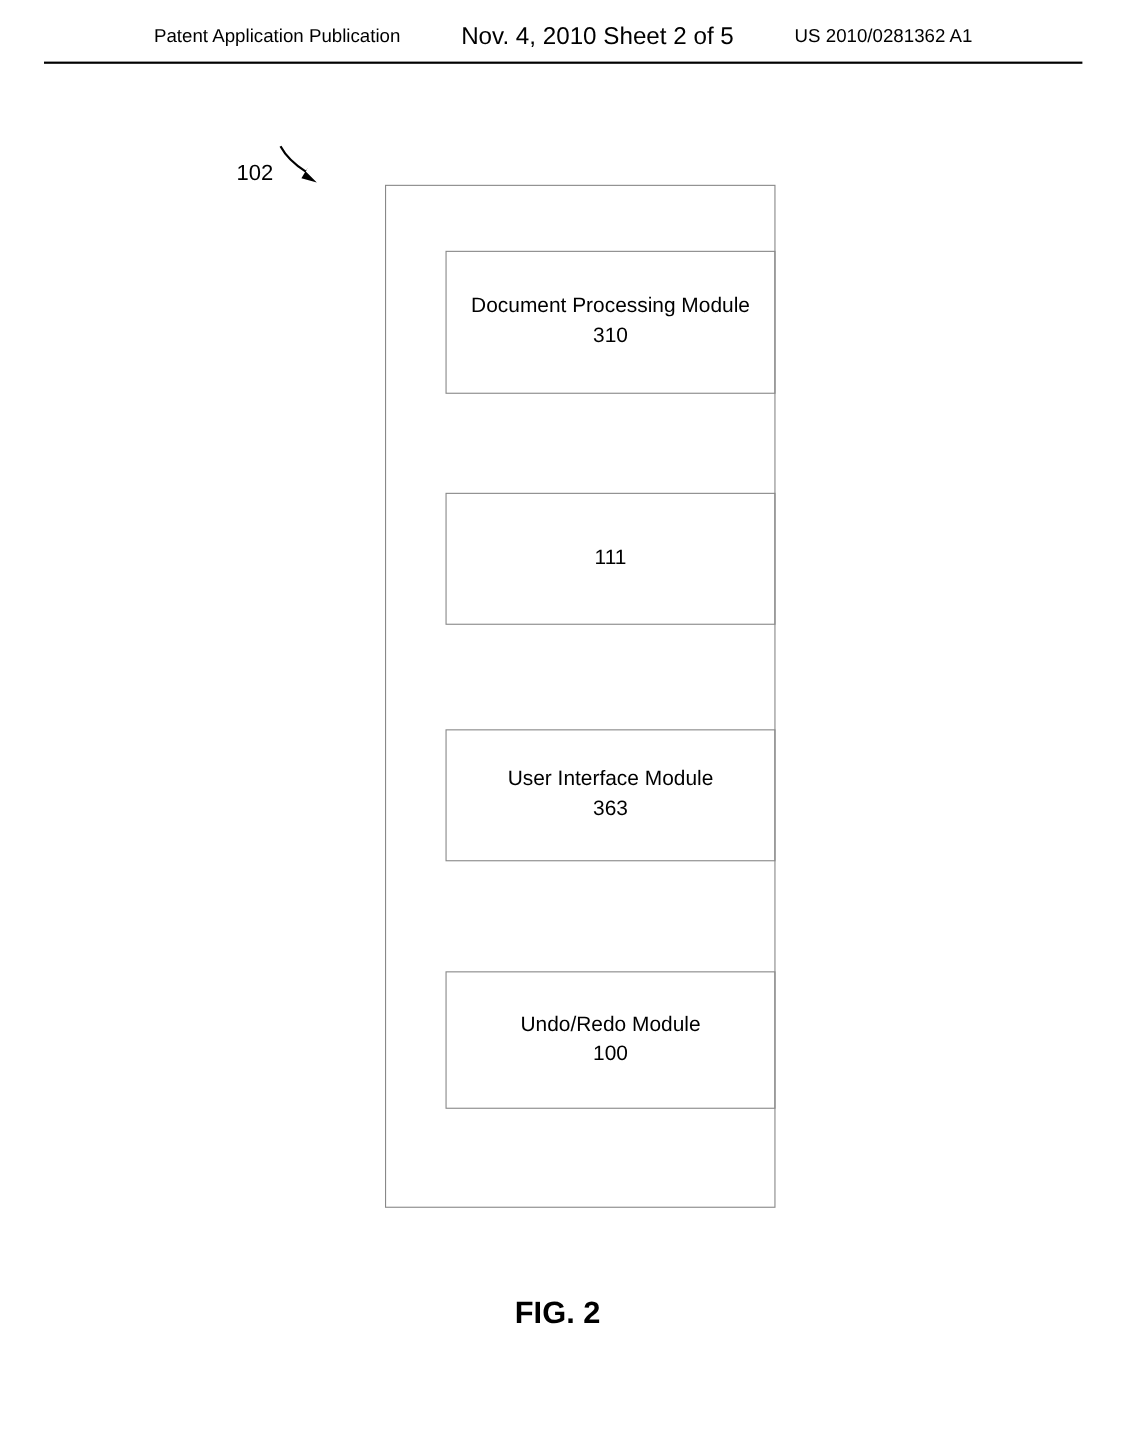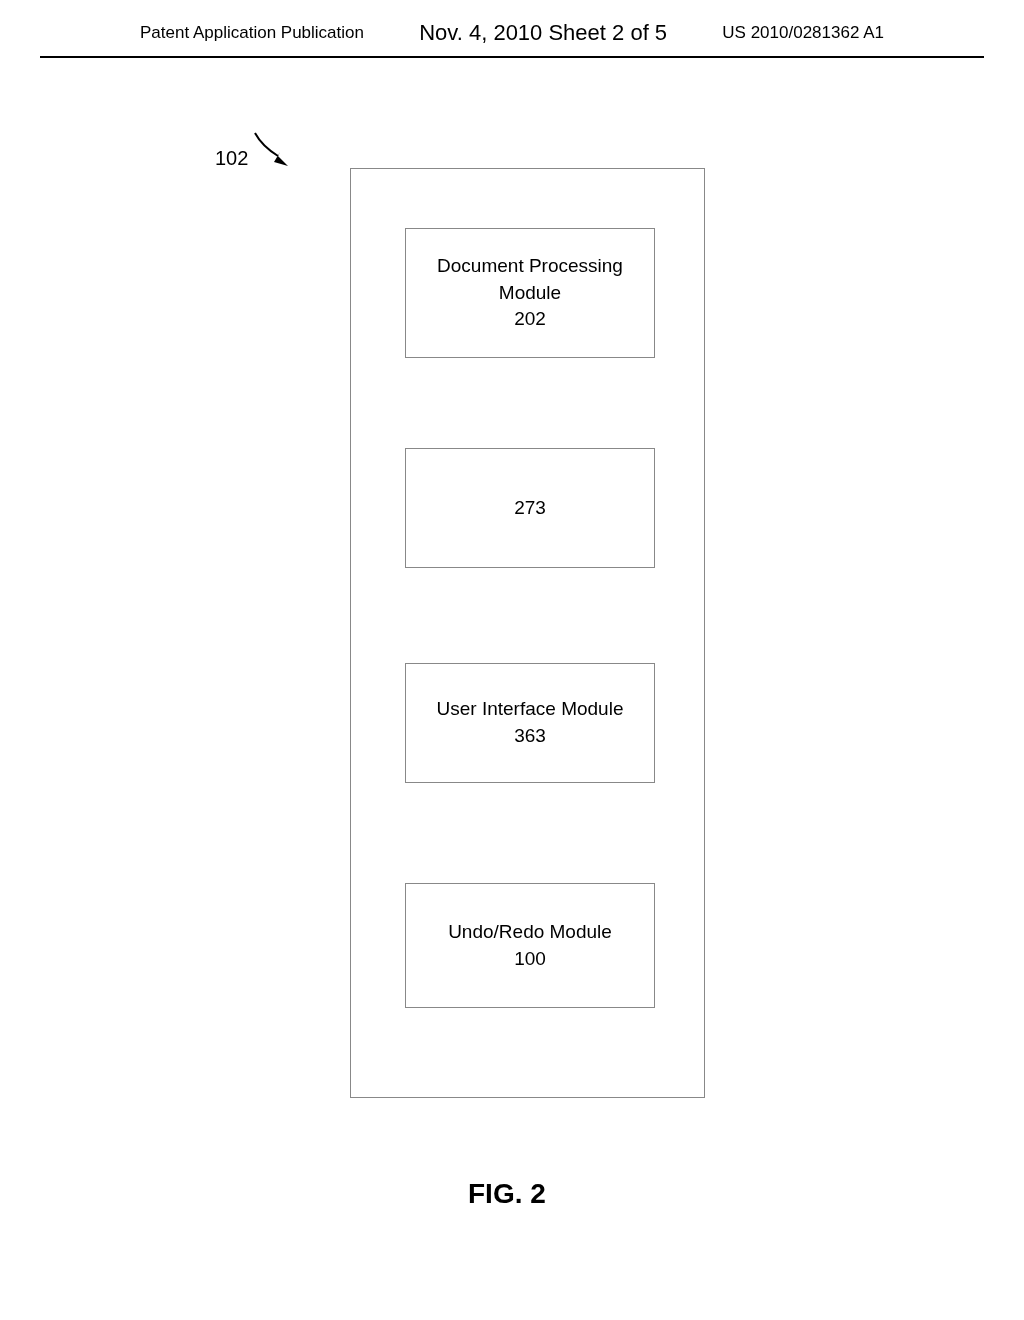--- a/index.html
+++ b/index.html
@@ -52,21 +52,21 @@
     .outer-box {
       position: absolute;
       left: 350px;
       top: 70px;
       width: 355px;
       height: 930px;
       border: 1px solid #888;
     }
     .module-box {
       position: absolute;
-      width: 250px;
+      width: 300px;
       height: 130px;
       border: 1px solid #888;
       display: flex;
       flex-direction: column;
       justify-content: center;
       align-items: center;
       text-align: center;
       font-size: 19px;
       line-height: 1.4;
     }
@@ -112,25 +112,25 @@
 
   <svg class="arrow-svg" width="60" height="50">
     <path d="M 5 5 Q 12 18 28 28" stroke="black" stroke-width="2" fill="none"></path>
     <polygon points="28,28 38,38 24,34 30,24" fill="black"></polygon>
   </svg>
 
   <div class="outer-box"></div>
 
   <div class="module-box module-1">
     <div>Document Processing Module</div>
-    <div>202</div>
+    <div>310</div>
   </div>
 
   <div class="module-box module-2">
-    <div>273</div>
+    <div>111</div>
   </div>
 
   <div class="module-box module-3">
     <div>User Interface Module</div>
     <div>363</div>
   </div>
 
   <div class="module-box module-4">
     <div>Undo/Redo Module</div>
     <div>100</div>

